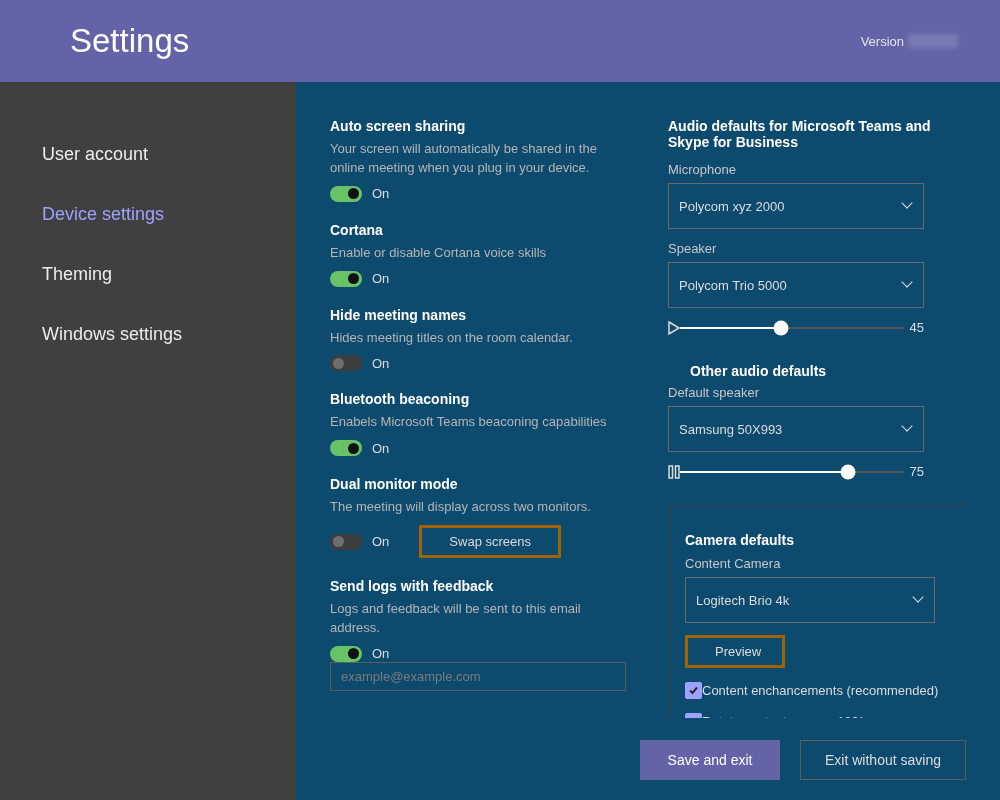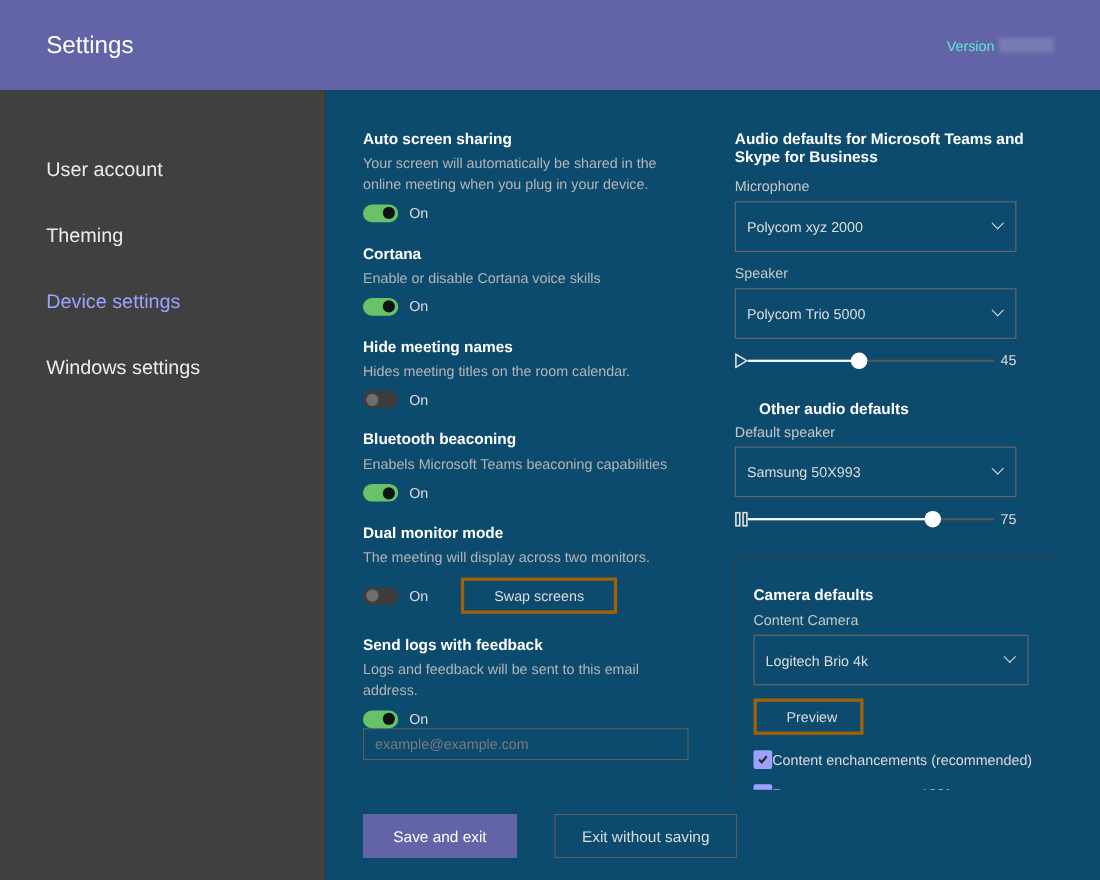--- a/index.html
+++ b/index.html
@@ -1,21 +1,21 @@
 <!DOCTYPE html>
 <html><head>
 <meta charset="utf-8">
 <style>
   * { box-sizing: border-box; margin: 0; padding: 0; font-family: "Segoe UI", -apple-system, sans-serif; }
   body { width: 1000px; height: 800px; background: #1d1d1d; color: #dcdcdc; overflow: hidden; }
 
   
   .header { height: 82px; background: #6264a7; display: flex; align-items: center; padding: 0 42px; justify-content: space-between; }
-  .header-title { color: #fff; font-size: 22px; font-weight: 300; }
-  .version { color: #5eead4; font-size: 13px; display: flex; align-items: center; gap: 4px; margin-left: 20px; }
+  .header-title { color: #fff; font-size: 33px; font-weight: 300; margin-left: 28px; }
+  .version { color: #e5e5e5; font-size: 13px; display: flex; align-items: center; gap: 4px; margin-left: 20px; }
   .version-blur { width: 50px; height: 14px; background: rgba(255,255,255,.15); border-radius: 2px; filter: blur(2px); }
 
   .content { display: flex; height: calc(100% - 82px); }
 
   
   .sidebar { width: 306px; background: #404040; padding-top: 42px; }
   .nav-item { padding: 0 42px; height: 60px; display: flex; align-items: center; font-size: 18px; color: #ececec; cursor: pointer; }
   .nav-item.active { color: #9ea2ff; }
 
   
@@ -59,45 +59,45 @@
   .sect-title.sub { margin-top: 28px; margin-left: 22px; }
 
   .camera-box { border:1px solid #3d3d3d; padding:14px 16px 20px; margin-top:26px; width: 300px; }
   .camera-box .sect-title { margin-top:12px; }
   .chk-row { display:flex; align-items:center; margin-top:14px; }
   .chk { width:17px; height:17px; background:#9ea2ff; border-radius:2px; display:flex; align-items:center; justify-content:center; cursor:pointer; }
   .chk svg { display:block; }
   .chk-label { font-size:13px; color:#dcdcdc; }
 
   
-  .footer { display:flex; gap:34px; padding-top:22px; }
+  .footer { display:flex; justify-content:flex-end; gap:20px; padding-top:22px; }
   .btn-primary { width:140px; height:40px; background:#6264a7; color:#fff; border:none; font-size:14px; cursor:pointer; }
   .btn-secondary { width:166px; height:40px; background:transparent; border:1px solid #5c5c5c; color:#dcdcdc; font-size:14px; cursor:pointer; }
 </style>
 </head>
 <body>
 
 <div class="header">
   <div class="header-title">Settings</div>
   <div class="version">
     <span>Version</span>
     <span class="version-blur"></span>
   </div>
 </div>
 
 <div class="content">
   <div class="sidebar">
     <div class="nav-item">
         <span>User account</span>
       </div>
+    <div class="nav-item active">
+        <span>Device settings</span>
+      </div>
     <div class="nav-item">
         <span>Theming</span>
-      </div>
-    <div class="nav-item active">
-        <span>Device settings</span>
       </div>
     <div class="nav-item">
         <span>Windows settings</span>
       </div>
   </div>
 
   <div class="main">
     <div class="cols">
 
       <div class="col">

